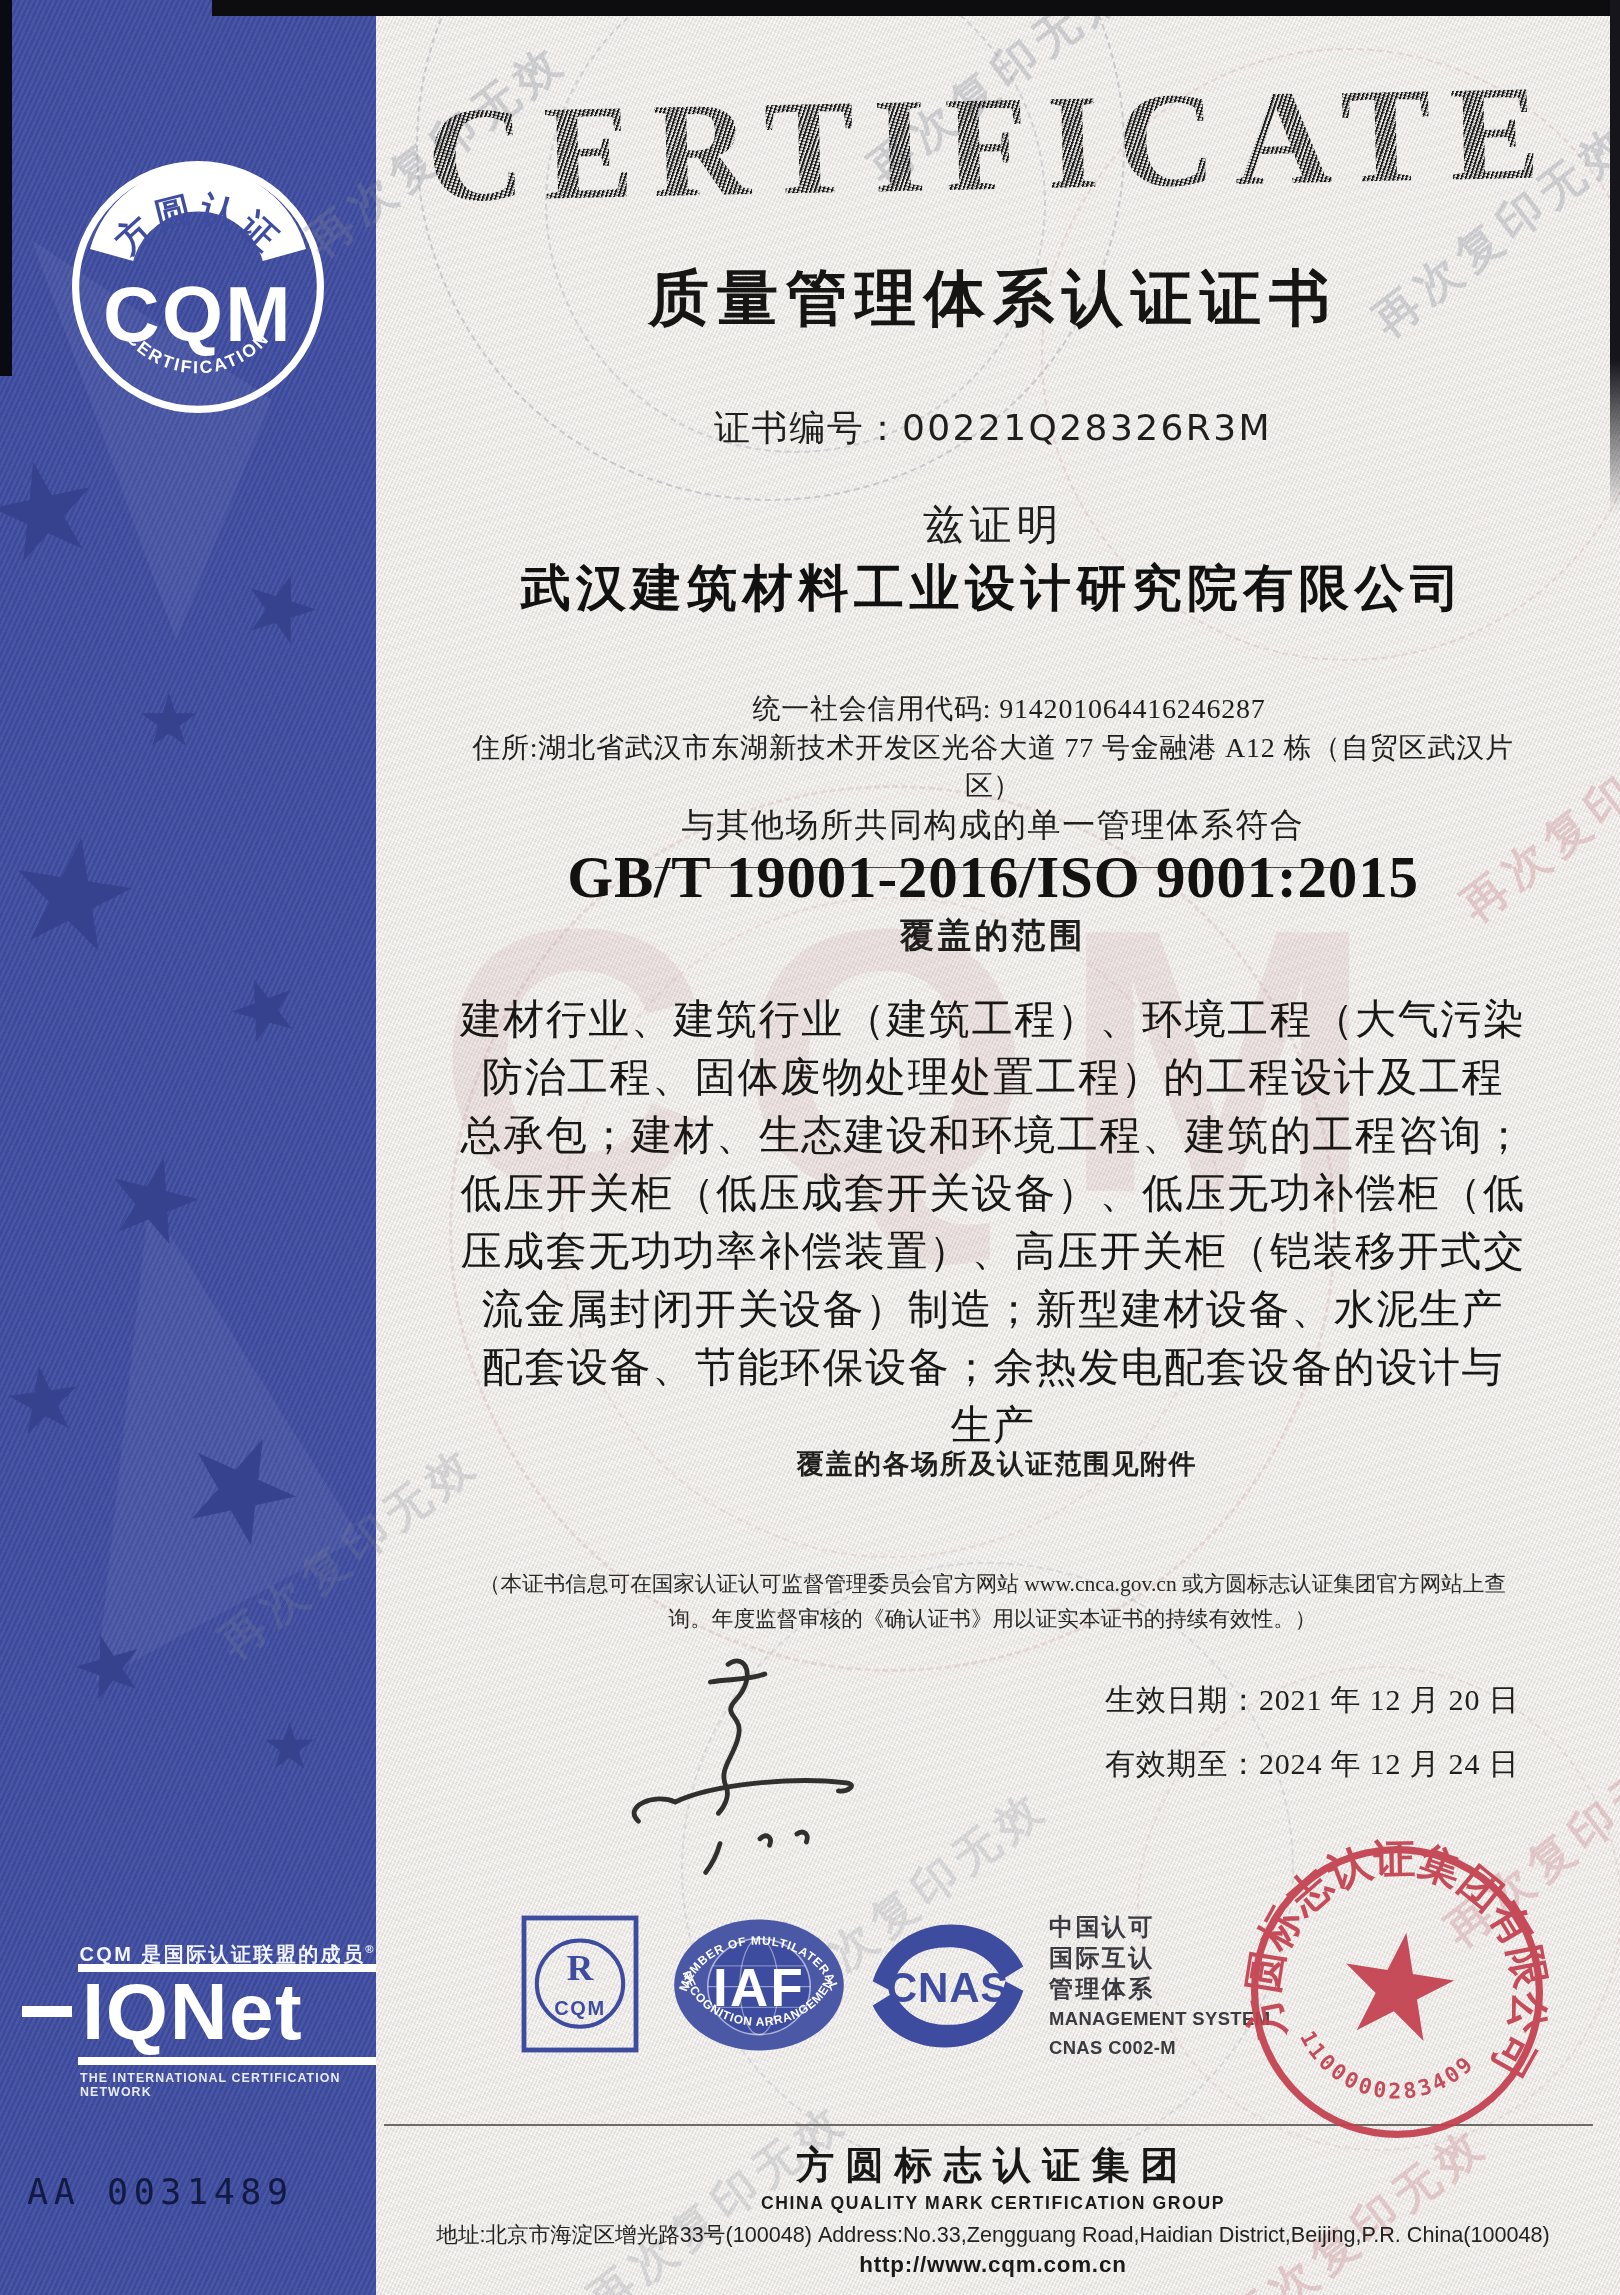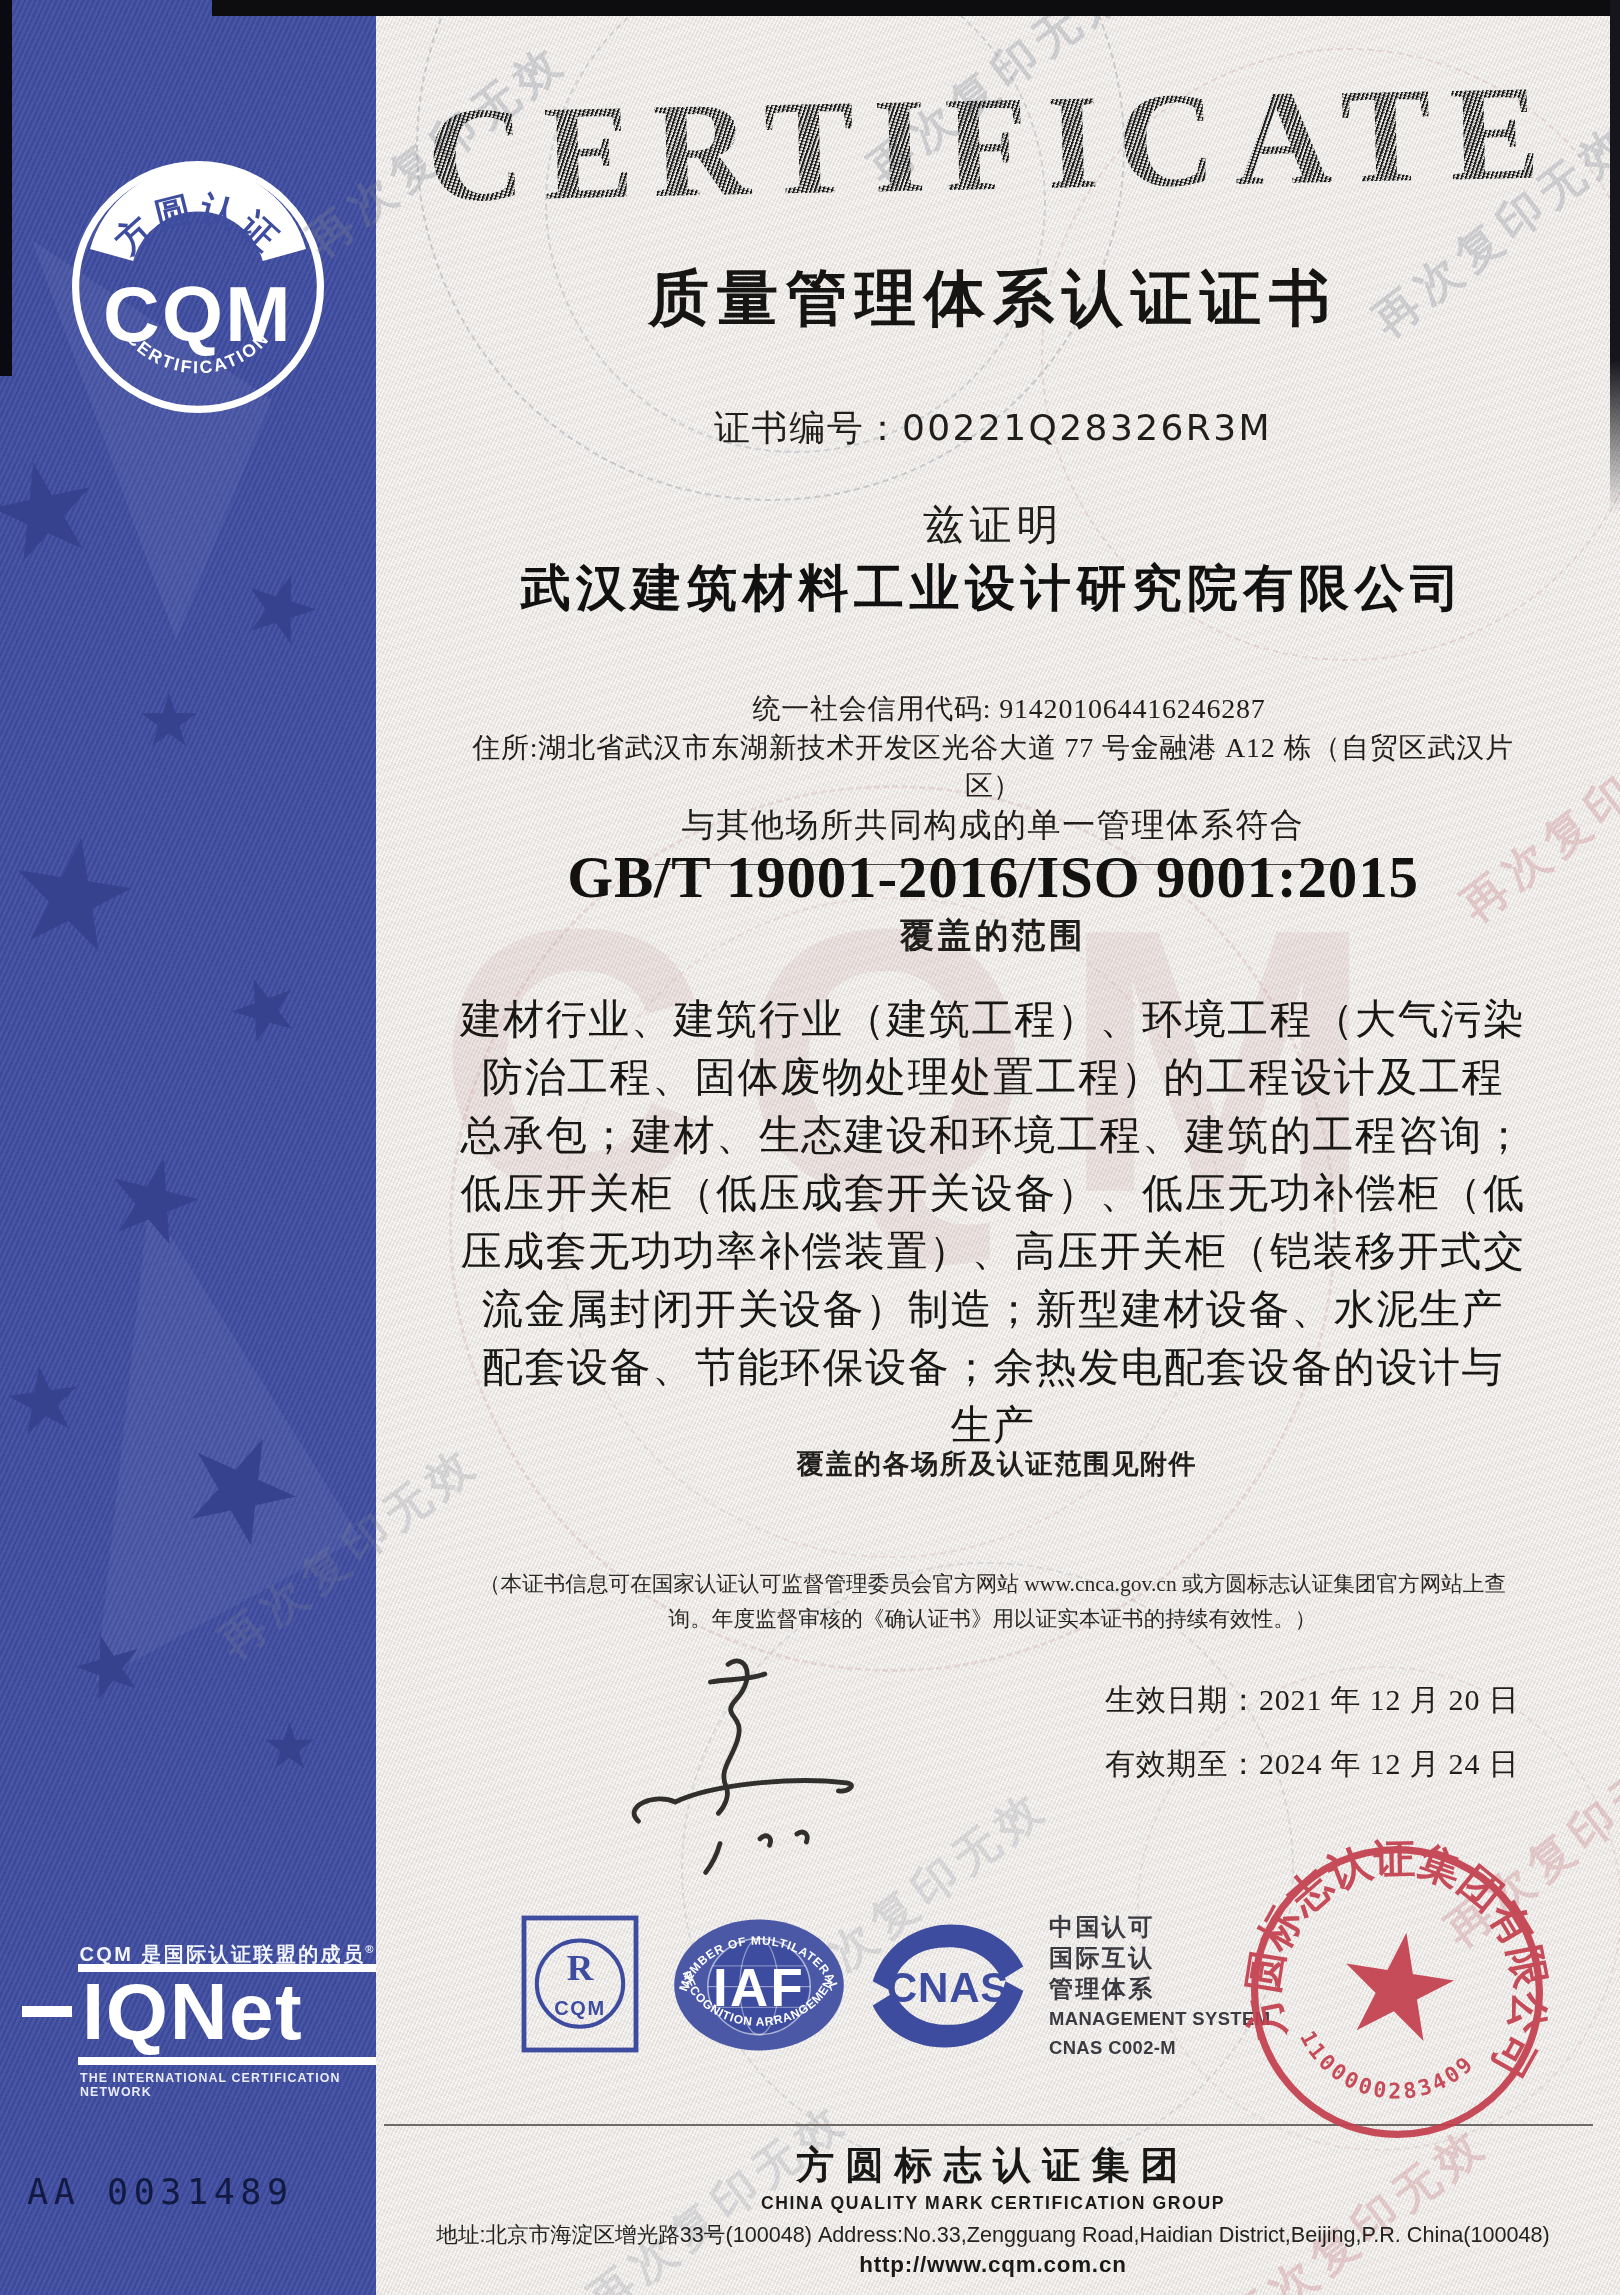--- a/index.html
+++ b/index.html
@@ -51,21 +51,21 @@
   .title-zh{position:absolute;left:0;top:258px;width:100%;margin:0;
     font:bold 61px "Liberation Sans","DejaVu Sans",sans-serif;letter-spacing:8px;color:#161514;}
   .certno{position:absolute;left:0;top:404px;width:100%;font-size:36px;letter-spacing:1.6px;}
   .certno .num{font-family:"DejaVu Sans","Liberation Sans",sans-serif;font-weight:500;letter-spacing:2.4px;}
   .attest{position:absolute;left:0;top:497px;width:100%;font-size:42px;letter-spacing:4.8px;}
   .company{position:absolute;left:0;top:555px;width:100%;font-weight:bold;font-size:50px;letter-spacing:5.6px;color:#111;}
   .credit{position:absolute;left:16px;top:690px;width:100%;font-size:28px;letter-spacing:0.8px;}
   .addr1{position:absolute;left:0;top:729px;width:100%;font-size:28px;letter-spacing:0.8px;}
   .addr2{position:absolute;left:0;top:767px;width:100%;font-size:28px;}
   .sysline{position:absolute;left:0;top:803px;width:100%;font-size:33px;letter-spacing:1.6px;}
-  .sysline span{border-bottom:1.6px solid #45423f;padding:0 27px 21px;}
+  .sysline span{border-bottom:1.6px solid #45423f;padding:0 27px 21px;font-family:Liberation Mono, monospace;}
   .standard{position:absolute;left:0;top:843px;width:100%;font-weight:bold;font-size:59px;letter-spacing:0.8px;color:#131211;text-align:center;}
   .scope-title{position:absolute;left:0;top:913px;width:100%;font-weight:bold;font-size:34px;letter-spacing:3.2px;}
   .scope{position:absolute;left:0;top:990px;width:100%;font-size:41px;line-height:58px;letter-spacing:1.6px;color:#181716;}
   .attach{position:absolute;left:4px;top:1446px;width:100%;font-size:27px;letter-spacing:1.6px;font-weight:bold;}
   .footnote{position:absolute;left:48px;top:1567px;width:1137px;font-size:21.6px;line-height:35px;color:#2a2826;}
   .dates{position:absolute;left:729px;top:1680px;width:497px;text-align:left;font-size:30px;}
   .dates .row{margin-bottom:23px;letter-spacing:0.8px;}
   #signature{position:absolute;left:232px;top:1650px;z-index:5;}
   
   #rcqm-logo{position:absolute;left:144px;top:1914px;}

